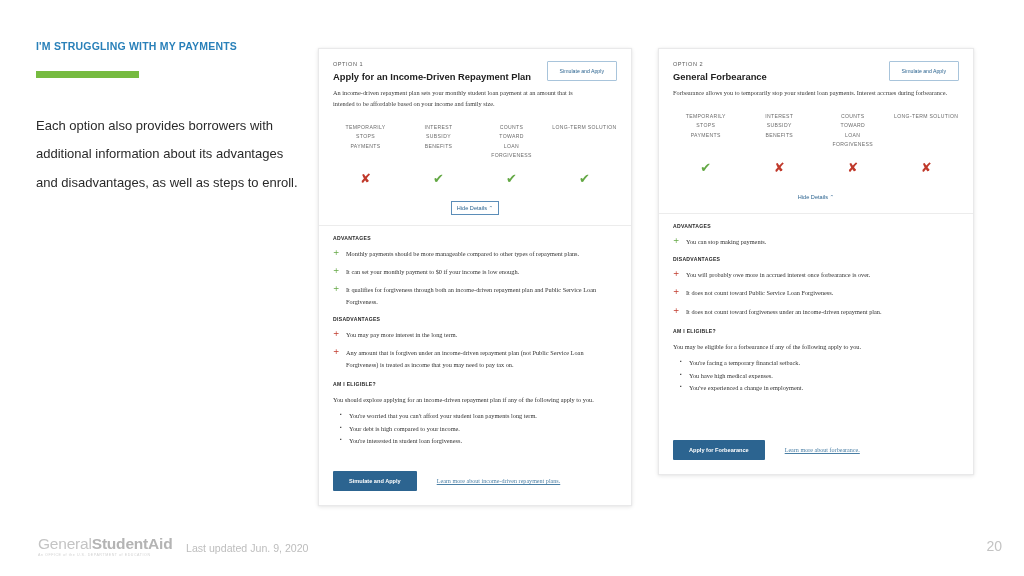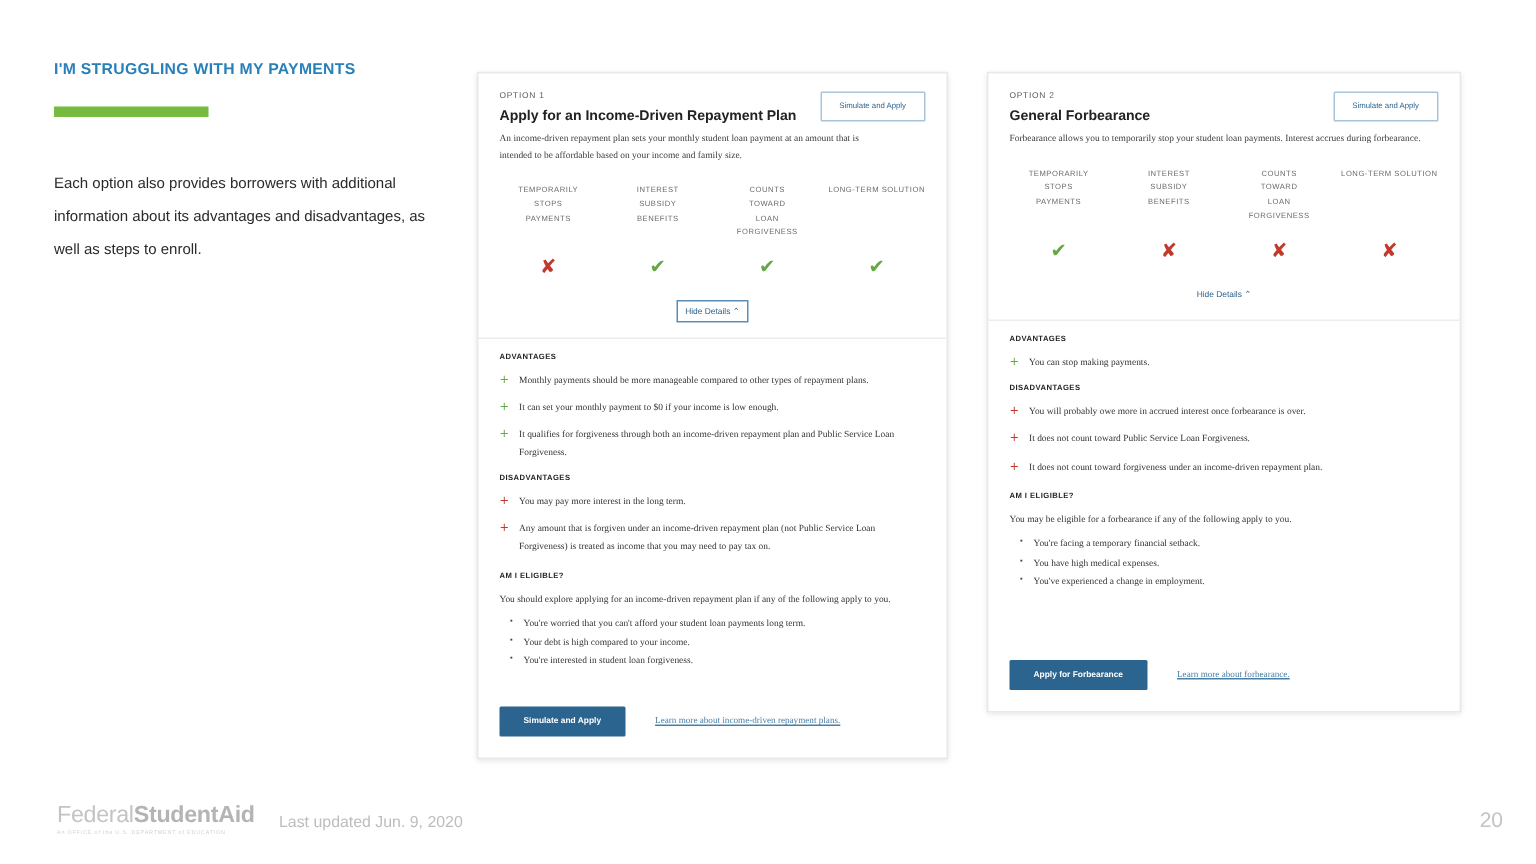--- a/index.html
+++ b/index.html
@@ -41,21 +41,21 @@
     letter-spacing: -0.1px;
   }
   #accent-bar {
     width: 103px;
     height: 7px;
     background: #76bb40;
     margin-top: 14px;
   }
   #lede {
     margin-top: 34px;
-    font-size: 10px;
+    font-size: 13px;
     color: #2a2a2a;
     line-height: 2.22;
     font-family: "Liberation Sans", sans-serif;
   }
 
   
   .card {
     position: absolute;
     background: #ffffff;
     border: 1px solid #e9e9ea;
@@ -466,17 +466,17 @@
     </ul>
   </div>
 
   <div class="card-foot">
     <div class="btn-solid">Apply for Forbearance</div>
     <a class="learn-link" href="#">Learn more about forbearance.</a>
   </div>
 </div>
 
 <div id="footer-logo">
-  <div class="logo-main"><span>Federal</span><b>StudentAid</b></div>
+  <div class="logo-main"><span>General</span><b>StudentAid</b></div>
   <div class="logo-sub">An OFFICE of the U.S. DEPARTMENT of EDUCATION</div>
 </div>
 <div id="last-updated">Last updated Jun. 9, 2020</div>
 <div id="page-number">20</div>
 
 </body></html>

